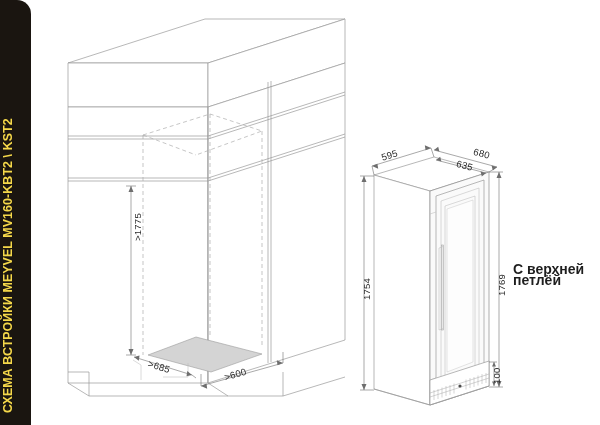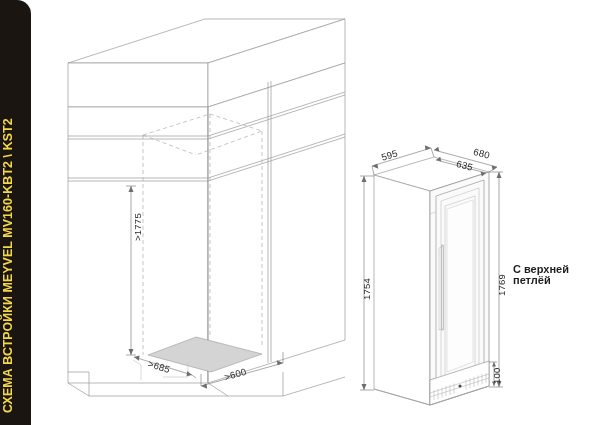--- a/index.html
+++ b/index.html
@@ -58,21 +58,21 @@
     position: absolute;
     font-family: "Liberation Sans", sans-serif;
     font-size: 9.6px;
     color: #2b2b2b;
     white-space: nowrap;
     letter-spacing: 0.2px;
   }
   .note {
     position: absolute;
     font-family: "Liberation Sans", sans-serif;
-    font-size: 11px;
+    font-size: 14px;
     font-weight: bold;
     color: #1e1e1e;
     line-height: 11px;
     white-space: nowrap;
   }
 </style>
 </head>
 <body>
 
 <div id="page">

